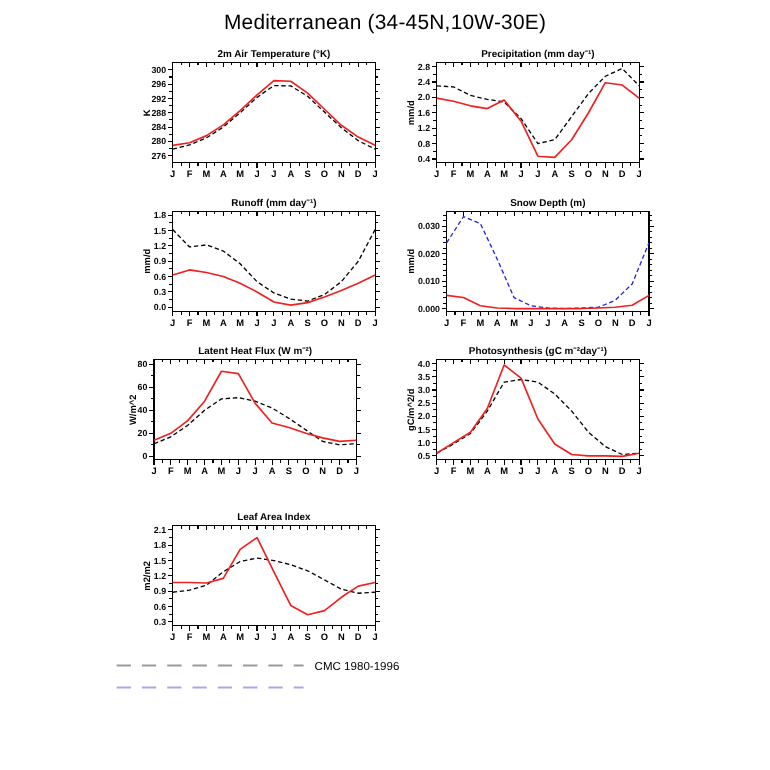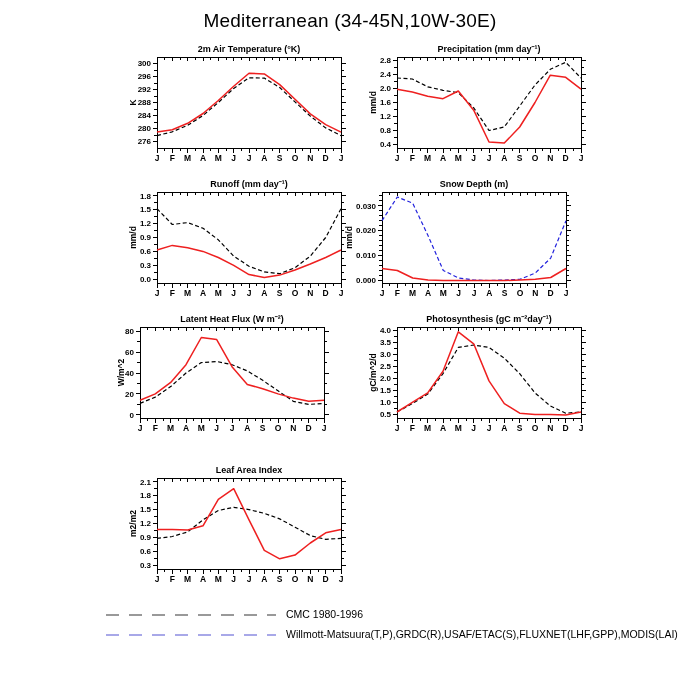--- a/index.html
+++ b/index.html
@@ -8,25 +8,25 @@
   .main-title{position:absolute;top:10px;left:0;width:700px;text-align:center;
               font-size:19px;letter-spacing:0.2px;}
   .chart{position:absolute;width:260px;height:134px;font-weight:bold;}
   svg{overflow:visible;}
   svg text{font-family:"Liberation Sans",sans-serif;fill:#000;}
   .ctitle{font-size:9px;text-anchor:middle;}
   .ylab{font-size:8.5px;text-anchor:middle;}
   .tick-label{font-size:8px;text-anchor:end;}
   .month-label{font-size:8.5px;text-anchor:middle;}
   .c0{left:91px;top:43px;}  .c1{left:331px;top:43px;text-align:center;}
-  .c2{left:91px;top:178px;} .c3{left:316px;top:178px;}
+  .c2{left:91px;top:178px;} .c3{left:340px;top:178px;}
   .c4{left:74px;top:313px;} .c5{left:331px;top:313px;}
   .c6{left:91px;top:464px;}
   .legend{position:absolute;left:105px;top:600px;}
-  .legend-row{display:flex;align-items:flex-end;height:20px;}
+  .legend-row{display:flex;align-items:flex-start;height:20px;}
   .legend-label{font-size:10.5px;margin-left:9px;white-space:nowrap;}
 </style>
 </head>
 <body>
 
 <div class="page">
 
   <div class="main-title">Mediterranean (34-45N,10W-30E)</div>
 
   <div class="chart c0">
@@ -791,17 +791,16 @@
     <div class="legend-row">
       <svg width="172" height="10">
         <line x1="1" y1="5" x2="171" y2="5" stroke="#999999" stroke-width="2" stroke-dasharray="13,10"></line>
       </svg>
       <span class="legend-label">CMC 1980-1996</span>
     </div>
     <div class="legend-row">
       <svg width="172" height="10">
         <line x1="1" y1="5" x2="171" y2="5" stroke="#a8a8e8" stroke-width="2" stroke-dasharray="13,10"></line>
       </svg>
-      <span class="legend-label">Willmott-Matsuura(T,P),GRDC(R),USAF/ETAC(S),FLUXNET(LHF,GPP),MODIS(LAI)</span>
     </div>
   </div>
 
 </div>
 
 </body></html>

